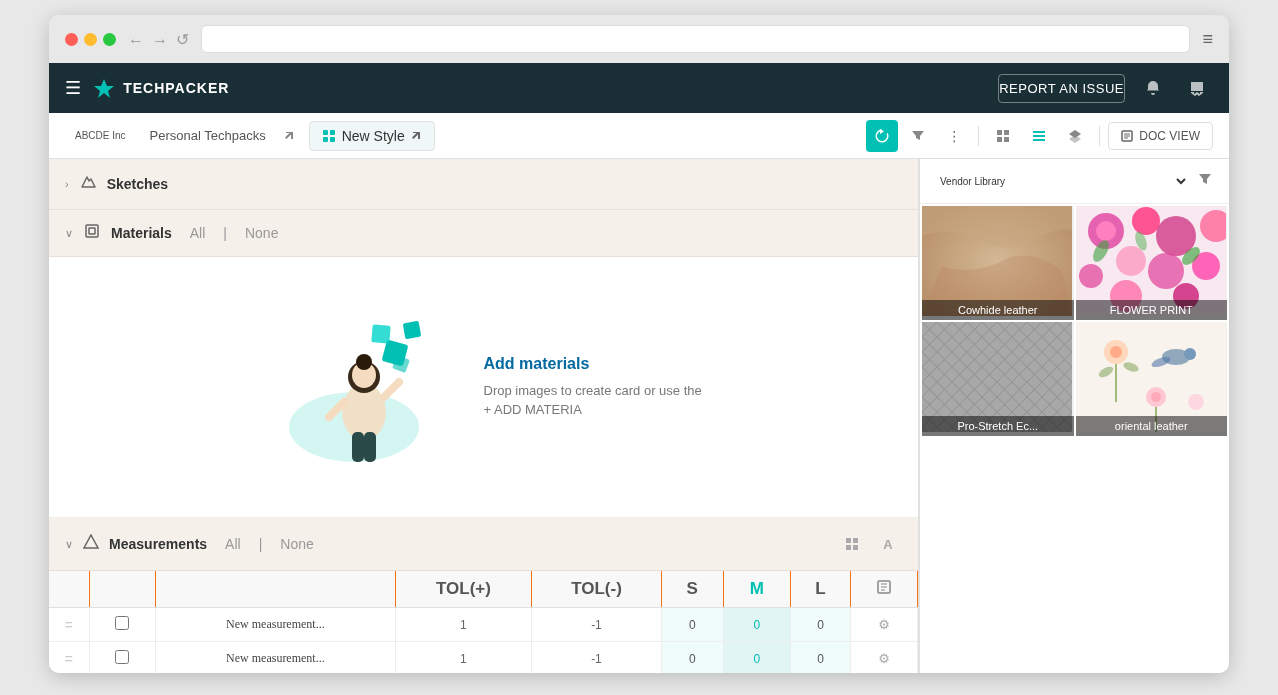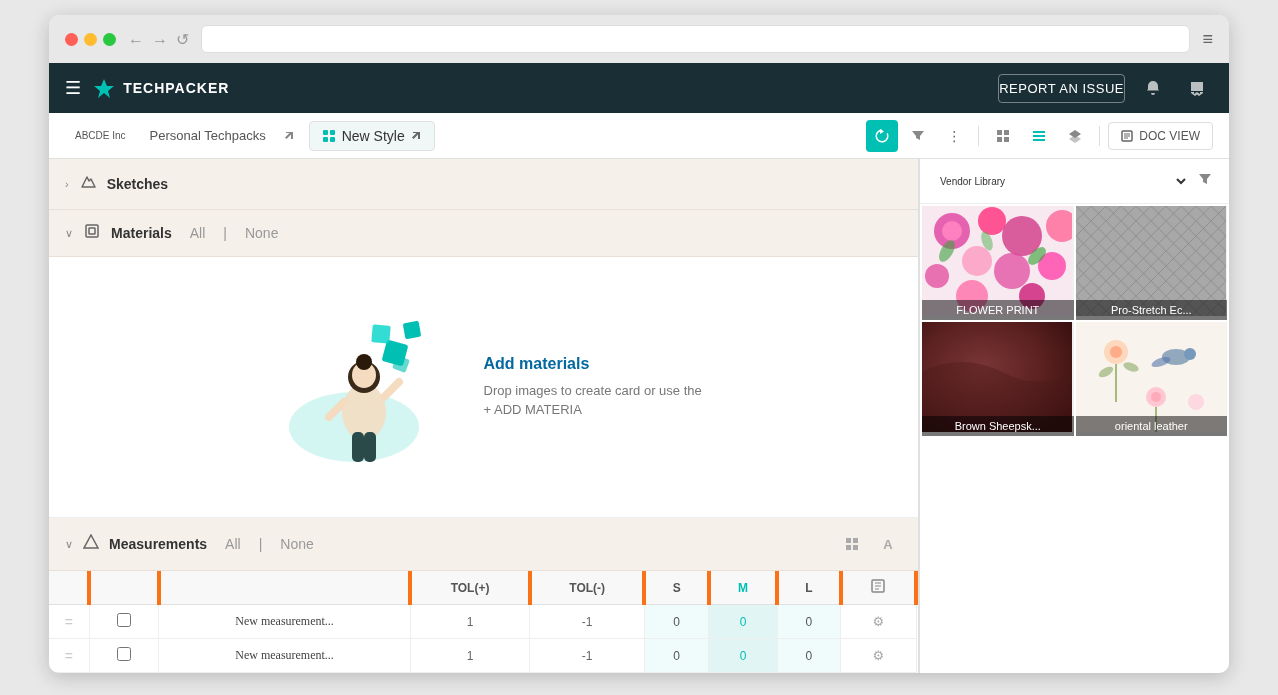--- a/index.html
+++ b/index.html
@@ -322,25 +322,25 @@
     
     .measurements-table {
       width: 100%;
       border-collapse: collapse;
       background: white;
     }
 
     .measurements-table th {
       background: #f8f8f8;
       padding: 8px 12px;
-      font-size: 12px;
+      font-size: 17px;
       font-weight: 600;
       color: #555;
       border-bottom: 1px solid #e0e0e0;
-      border-right: 4px solid #f97316;
+      border-right: 1px solid #f97316;
       text-align: center;
     }
 
     .measurements-table th:first-child {
       text-align: left;
       width: 40px;
     }
 
     .measurements-table th.col-m {
       color: #00bfb3;
@@ -711,20 +711,37 @@
           </select>
           <span>
             <svg width="16" height="16" viewBox="0 0 16 16" fill="#888">
                 <path d="M2 3h12l-4 5v5l-4-2V8z"></path>
               </svg>
           </span>
         </div>
 
         <div class="material-grid">
 
+          <div class="material-item">
+            <div class="material-item-inner">
+              <svg width="150" height="110" viewBox="0 0 150 110">
+                <defs>
+                  <radialGradient id="cowhide-grad" cx="50%" cy="50%" r="60%">
+                    <stop offset="0%" stop-color="#d4b896"></stop>
+                    <stop offset="40%" stop-color="#c8a882"></stop>
+                    <stop offset="100%" stop-color="#b8906a"></stop>
+                  </radialGradient>
+                </defs>
+                <rect width="150" height="110" fill="url(#cowhide-grad)"></rect>
+                <path d="M0 30 Q30 20 60 35 Q90 50 120 30 Q140 20 150 25 L150 0 L0 0Z" fill="#c8a882" opacity="0.5"></path>
+                <path d="M20 60 Q50 70 80 55 Q110 40 140 65 L150 110 L0 110Z" fill="#b88060" opacity="0.3"></path>
+              </svg>
+              <div class="material-label">Cowhide leather</div>
+            </div>
+          </div>
 
           <div class="material-item">
             <div class="material-item-inner">
               <svg width="150" height="110" viewBox="0 0 150 110">
                 <rect width="150" height="110" fill="#f8e8f0"></rect>
 
                 <circle cx="30" cy="25" r="18" fill="#e040a0" opacity="0.8"></circle>
                 <circle cx="30" cy="25" r="10" fill="#ff80c0"></circle>
                 <circle cx="70" cy="15" r="14" fill="#ff4488" opacity="0.9"></circle>
                 <circle cx="100" cy="30" r="20" fill="#cc2277" opacity="0.7"></circle>
@@ -754,36 +771,20 @@
                     <line x1="15" y1="0" x2="0" y2="15" stroke="#808080" stroke-width="1"></line>
                   </pattern>
                 </defs>
                 <rect width="150" height="110" fill="#a8a8a8"></rect>
                 <rect width="150" height="110" fill="url(#stretch-pat)" opacity="0.6"></rect>
               </svg>
               <div class="material-label">Pro-Stretch Ec...</div>
             </div>
           </div>
 
-          <div class="material-item">
-            <div class="material-item-inner">
-              <svg width="150" height="110" viewBox="0 0 150 110">
-                <defs>
-                  <radialGradient id="brown-grad" cx="40%" cy="40%" r="70%">
-                    <stop offset="0%" stop-color="#7a3535"></stop>
-                    <stop offset="60%" stop-color="#5a2020"></stop>
-                    <stop offset="100%" stop-color="#3a1010"></stop>
-                  </radialGradient>
-                </defs>
-                <rect width="150" height="110" fill="url(#brown-grad)"></rect>
-                <path d="M0 50 Q40 30 80 50 Q120 70 150 50 L150 110 L0 110Z" fill="#4a1818" opacity="0.4"></path>
-              </svg>
-              <div class="material-label">Brown Sheepsk...</div>
-            </div>
-          </div>
 
           <div class="material-item">
             <div class="material-item-inner">
               <svg width="150" height="110" viewBox="0 0 150 110">
                 <rect width="150" height="110" fill="#f8f3ec"></rect>
 
                 <circle cx="40" cy="30" r="12" fill="#ffccaa" opacity="0.7"></circle>
                 <circle cx="40" cy="30" r="6" fill="#ffaa88"></circle>
                 <ellipse cx="30" cy="50" rx="8" ry="4" fill="#88aa66" opacity="0.6" transform="rotate(-30 30 50)"></ellipse>
                 <ellipse cx="55" cy="45" rx="8" ry="4" fill="#88aa66" opacity="0.6" transform="rotate(20 55 45)"></ellipse>

